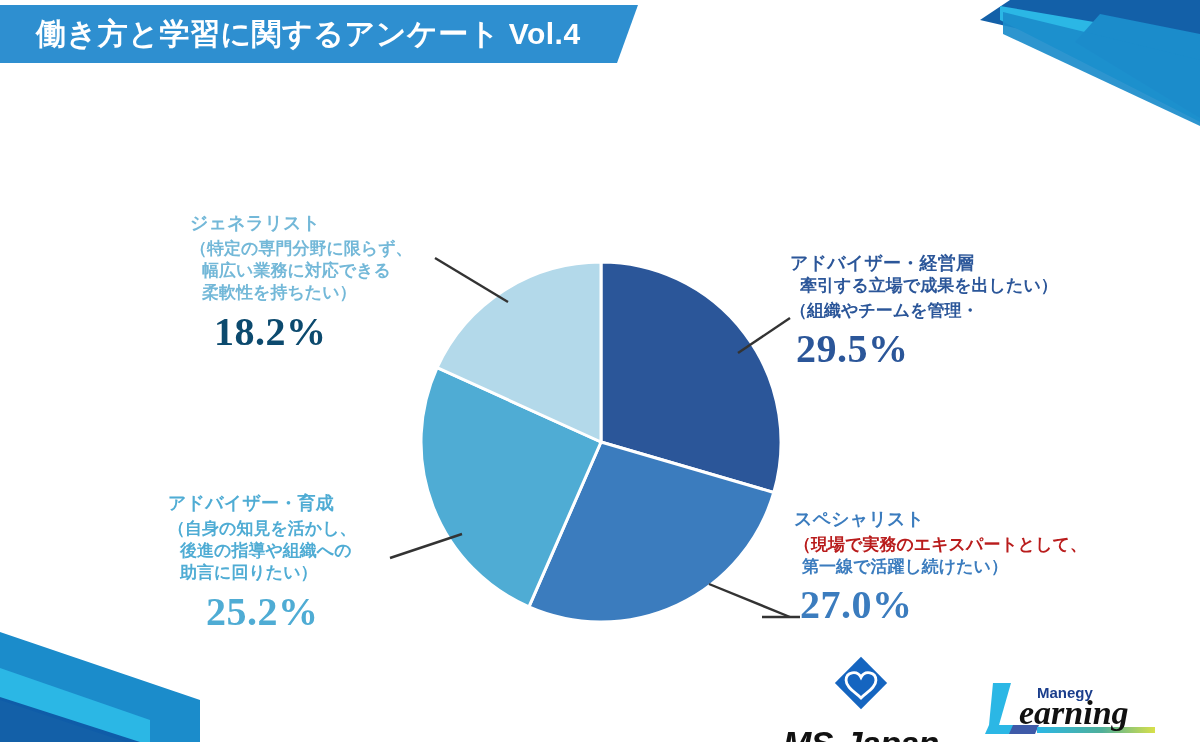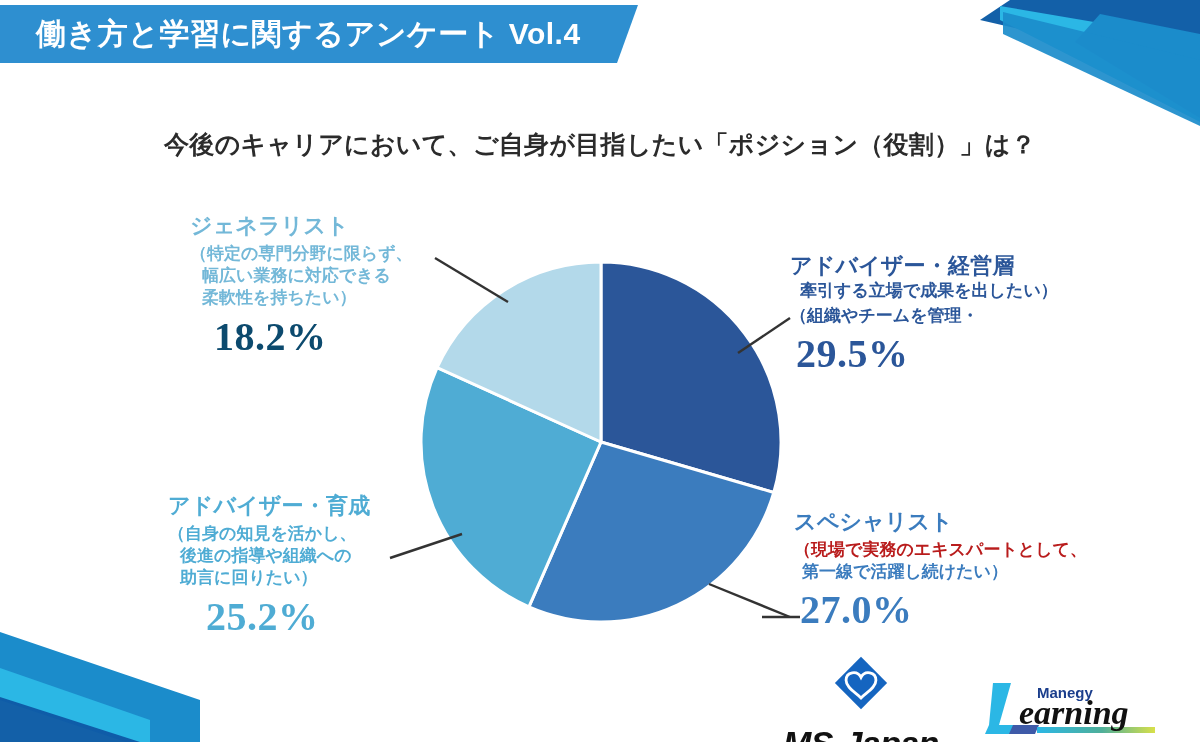--- a/index.html
+++ b/index.html
@@ -42,21 +42,21 @@
     letter-spacing:.3px;
     white-space:nowrap;
   }
 
   
   .pie-wrap{position:absolute;left:0;top:0;width:1200px;height:742px;}
 
   
   .label{position:absolute;}
   .label .ttl{
-    font-size:22px;font-weight:bold;letter-spacing:.2px;white-space:nowrap;line-height:1.25;
+    font-size:18px;font-weight:bold;letter-spacing:.2px;white-space:nowrap;line-height:1.25;
   }
   .label .sub{
     font-size:17px;font-weight:bold;line-height:1.32;white-space:nowrap;margin-top:3px;
   }
   .label .pct{
     font-family:"Liberation Serif", serif;
     font-size:40px;font-weight:bold;line-height:1.05;margin-top:6px;letter-spacing:.5px;
   }
   .label.right{text-align:left;}
   .label.left{text-align:left;}
@@ -89,21 +89,20 @@
     <polygon points="0,700 126,742 0,742" fill="#1360A8"></polygon>
   </svg>
 
   <div class="banner">
     <svg class="banner-shape" viewBox="0 0 650 58" preserveAspectRatio="none">
       <polygon points="0,0 638,0 617,58 0,58" fill="#2E8FD0"></polygon>
     </svg>
     <div class="banner-text">働き方と学習に関するアンケート Vol.4</div>
   </div>
 
-  <div class="question">今後のキャリアにおいて、ご自身が目指したい「ポジション（役割）」は？</div>
 
   <div class="pie-wrap">
     <svg viewBox="0 0 1200 742" width="1200" height="742">
 
       <path d="M601,442 L601.0,262.0 A180,180 0 0,1 773.8,492.5 Z" fill="#2B5699" stroke="#ffffff" stroke-width="3"></path>
 
       <path d="M601,442 L773.8,492.5 A180,180 0 0,1 528.9,606.9 Z" fill="#3B7CBE" stroke="#ffffff" stroke-width="3"></path>
 
       <path d="M601,442 L528.9,606.9 A180,180 0 0,1 437.1,367.6 Z" fill="#4FACD4" stroke="#ffffff" stroke-width="3"></path>
 

